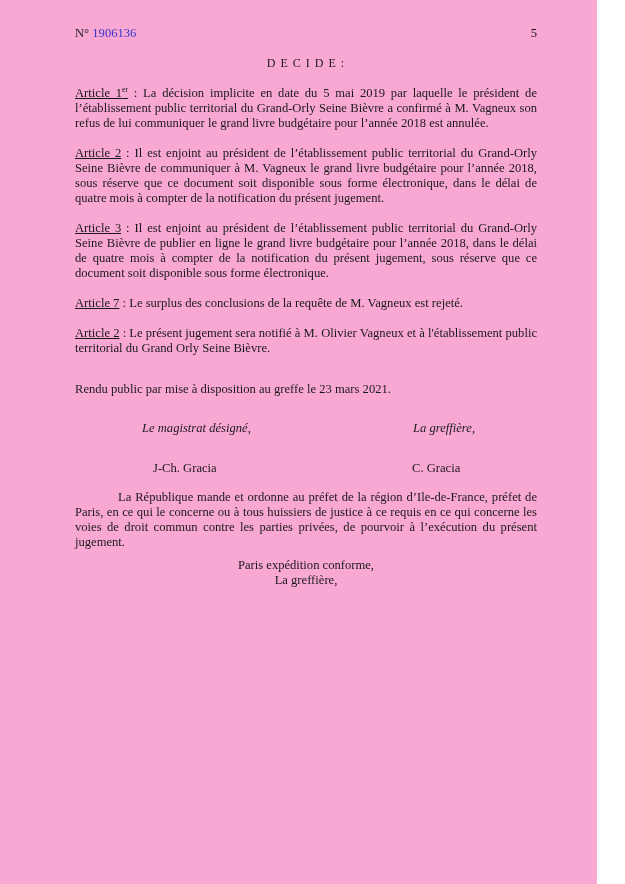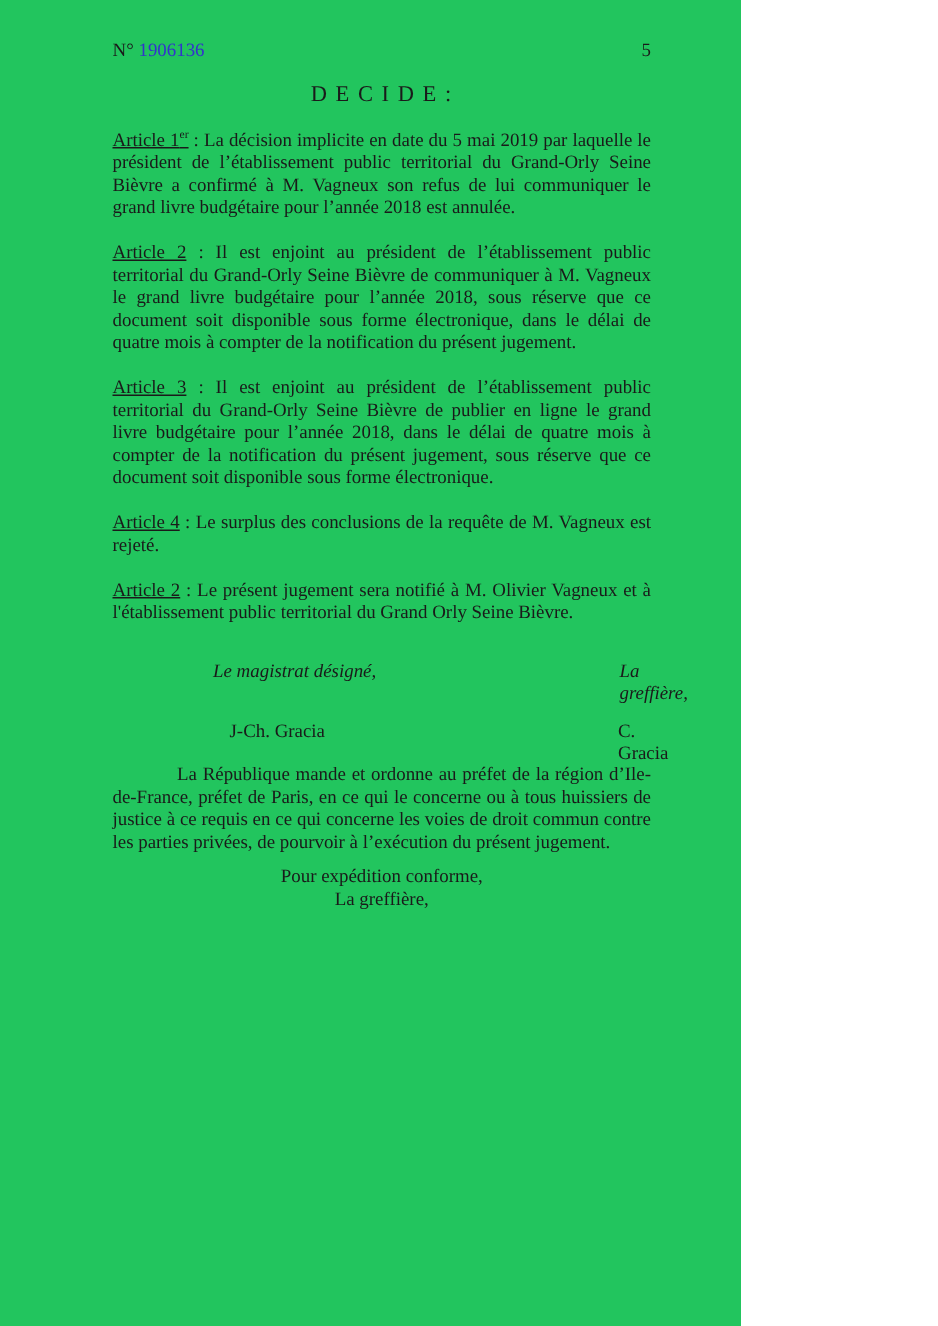--- a/index.html
+++ b/index.html
@@ -2,45 +2,45 @@
 <html lang="fr"><head>
 <meta charset="utf-8">
 <style>
   html, body {
     margin: 0;
     padding: 0;
     background: #ffffff;
   }
   .page {
     position: relative;
-    width: 494px;
+    width: 597px;
     height: 884px;
     box-sizing: border-box;
-    background: #22c55e;
+    background: #f9a8d4;
     color: #1a1a1a;
     font-family: "Liberation Serif", "DejaVu Serif", serif;
     font-size: 12.6px;
     line-height: 15px;
     padding: 26px 60px 0 75px;
     overflow: hidden;
   }
   .header-row {
     display: flex;
     justify-content: space-between;
     align-items: baseline;
   }
   .case-link {
     color: #3333cc;
     text-decoration: none;
     cursor: pointer;
   }
   .decide-heading {
     margin: 15px 0 0 0;
     text-align: center;
-    font-size: 15px;
+    font-size: 12px;
     font-weight: normal;
     letter-spacing: 1px;
   }
   .article {
     margin: 15px 0 0 0;
     text-align: justify;
   }
   .article-first {
   }
   .article-label {
@@ -88,36 +88,37 @@
   </div>
 
   <h1 class="decide-heading">D E C I D E :</h1>
 
   <p class="article article-first"><span class="article-label"><span>Article 1</span><sup>er</sup></span><span> : La décision implicite en date du 5 mai 2019 par laquelle le président de l’établissement public territorial du Grand-Orly Seine Bièvre a confirmé à M. Vagneux son refus de lui communiquer le grand livre budgétaire pour l’année 2018 est annulée.</span></p>
 
   <p class="article"><span class="article-label">Article 2</span><span> : Il est enjoint au président de l’établissement public territorial du Grand-Orly Seine Bièvre de communiquer à M. Vagneux le grand livre budgétaire pour l’année 2018, sous réserve que ce document soit disponible sous forme électronique, dans le délai de quatre mois à compter de la notification du présent jugement.</span></p>
 
   <p class="article"><span class="article-label">Article 3</span><span> : Il est enjoint au président de l’établissement public territorial du Grand-Orly Seine Bièvre de publier en ligne le grand livre budgétaire pour l’année 2018, dans le délai de quatre mois à compter de la notification du présent jugement, sous réserve que ce document soit disponible sous forme électronique.</span></p>
 
-  <p class="article"><span class="article-label">Article 4</span><span> : Le surplus des conclusions de la requête de M. Vagneux est rejeté.</span></p>
+  <p class="article"><span class="article-label">Article 7</span><span> : Le surplus des conclusions de la requête de M. Vagneux est rejeté.</span></p>
 
 
   <p class="article"><span class="article-label">Article 2</span><span> : Le présent jugement sera notifié à M. Olivier Vagneux et à l'établissement public territorial du Grand Orly Seine Bièvre.</span></p>
 
+  <p class="rendu-public">Rendu public par mise à disposition au greffe le 23 mars 2021.</p>
 
   <div class="sig-row sig-titles">
     <span class="sig-left">Le magistrat désigné,</span>
     <span class="sig-right">La greffière,</span>
   </div>
 
   <div class="sig-row sig-names">
     <span class="sig-left-name">J-Ch. Gracia</span>
     <span class="sig-right-name">C. Gracia</span>
   </div>
 
   <p class="republique">La République mande et ordonne au préfet de la région d’Ile-de-France, préfet de Paris, en ce qui le concerne ou à tous huissiers de justice à ce requis en ce qui concerne les voies de droit commun contre les parties privées, de pourvoir à l’exécution du présent jugement.</p>
 
   <div class="expedition-block">
-    <div>Pour expédition conforme,</div>
+    <div>Paris expédition conforme,</div>
     <div>La greffière,</div>
   </div>
 
 </div>
 
 </body></html>

